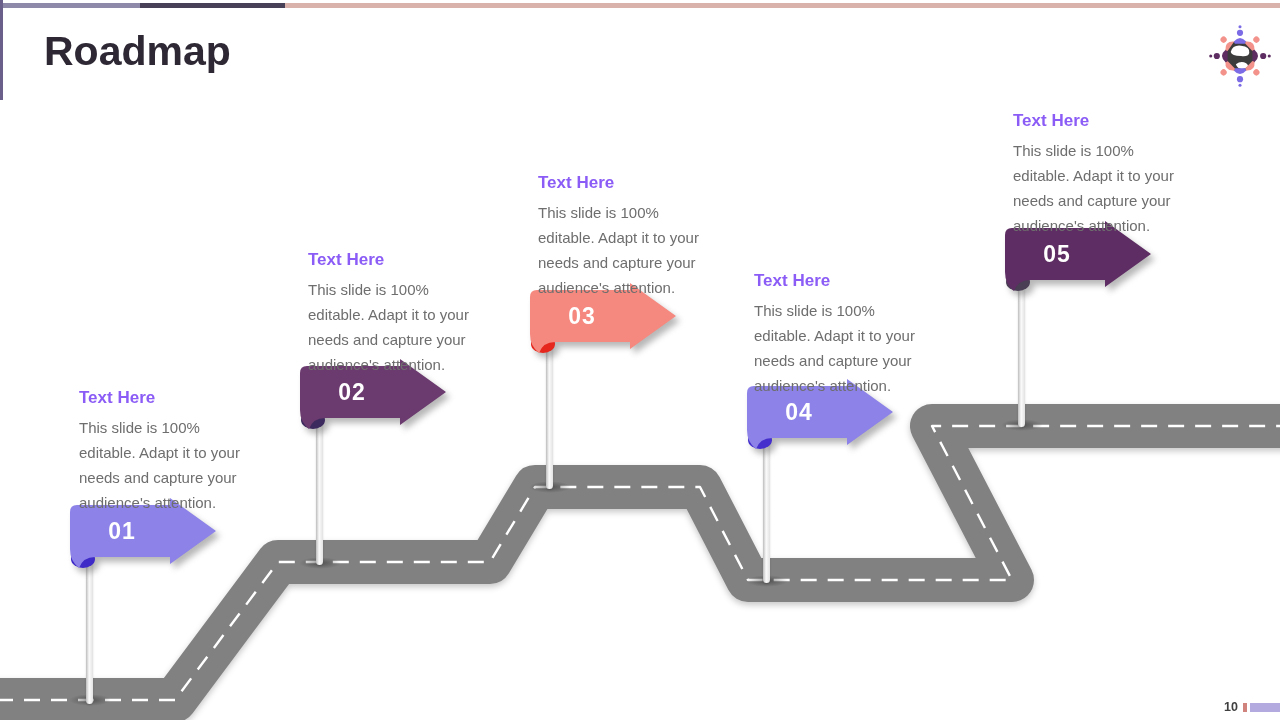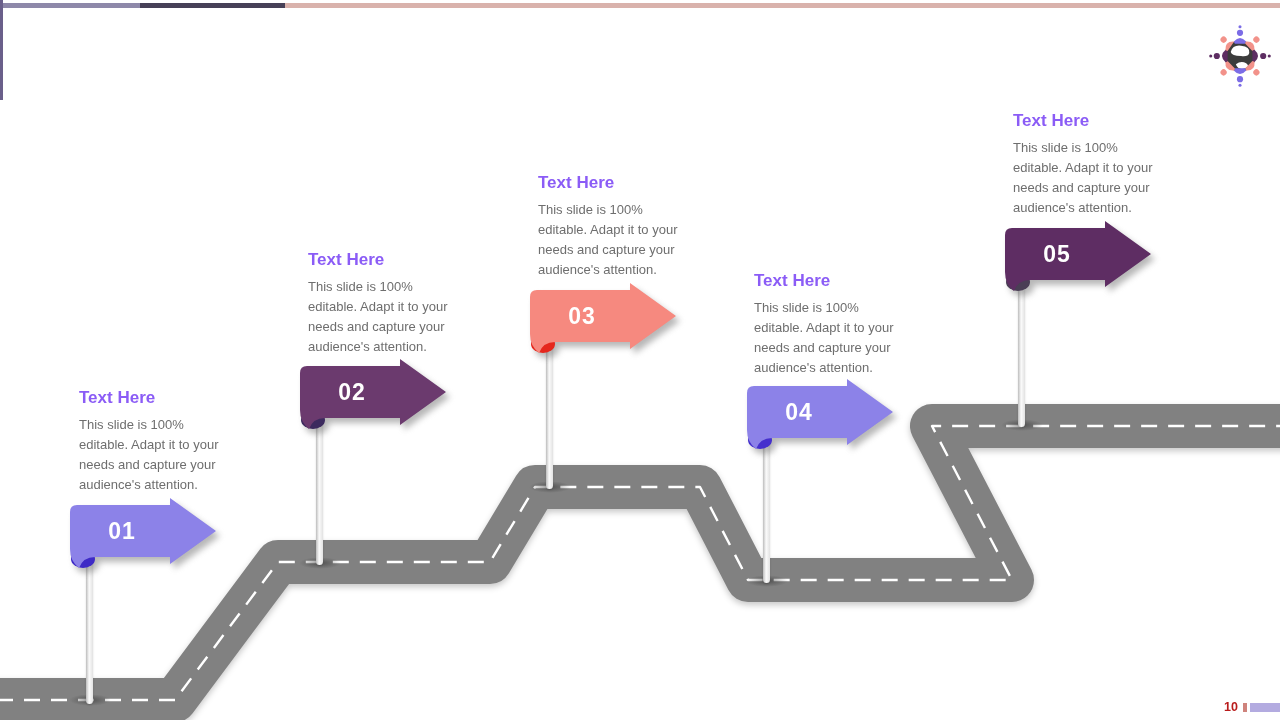--- a/index.html
+++ b/index.html
@@ -49,43 +49,44 @@
   .sign.s2{left:300px;top:358px;}
   .sign.s3{left:530px;top:282px;}
   .sign.s4{left:747px;top:378px;}
   .sign.s5{left:1005px;top:220px;}
   .sign text{font-family:"Liberation Sans",sans-serif;font-size:23px;font-weight:700;
         fill:#ffffff;letter-spacing:1px;}
 
   
   .tb{position:absolute;width:190px;}
   .tb h3{margin:0 0 7px 0;font-size:17px;font-weight:700;color:#8b5cf6;}
-  .tb p{margin:0;font-size:13px;line-height:20px;color:#6e6e6e;white-space:pre-line;}
+  .tb p{margin:0;font-size:15px;line-height:25px;color:#6e6e6e;white-space:pre-line;}
   .tb.t1{left:79px;top:388px;}
   .tb.t2{left:308px;top:250px;}
   .tb.t3{left:538px;top:173px;}
   .tb.t4{left:754px;top:271px;}
   .tb.t5{left:1013px;top:111px;}
 
   
   .page-row{position:absolute;right:0;bottom:6px;display:flex;align-items:center;}
-  .page-num{font-size:12.5px;font-weight:600;color:#b91c1c;margin-right:5px;}
+  .page-num{font-size:12.5px;font-weight:600;color:#404040;margin-right:5px;}
   .page-tick{width:4px;height:9px;margin-right:3px;}
   .page-bar{width:30px;height:9px;}
 </style>
 </head>
 <body>
 
 <div class="slide">
 
   <div class="topbar seg1" style="background-color: rgb(142, 136, 169);"></div>
   <div class="topbar seg2" style="background-color: rgb(71, 64, 87);"></div>
   <div class="topbar seg3" style="background-color: rgb(217, 178, 172);"></div>
   <div class="leftbar" style="background-color: rgb(106, 95, 138);"></div>
 
+  <h1 class="title">Roadmap</h1>
 
   <svg class="logo" viewBox="0 0 66 66">
     <circle cx="33" cy="33" r="15" fill="#3c3c3c"></circle>
     <path d="M24 29 q2 -7 10 -6 q9 1 8 7 q-1 4 -8 3 q-9 0 -10 -4z" fill="#ffffff"></path>
     <path d="M29 41 q5 -4 10 -1 q4 3 -1 5 q-7 2 -9 -4z" fill="#ffffff"></path>
     <g>
       <g transform="rotate(0,33,33)">
           <circle cx="33" cy="10.5" r="3" fill="#7b6ce6"></circle>
           <path d="M27 19 Q33 12 39 19 L38 21 L28 21 Z" fill="#7b6ce6"></path>
           <circle cx="33" cy="4.6" r="1.5" fill="#7b6ce6"></circle>

